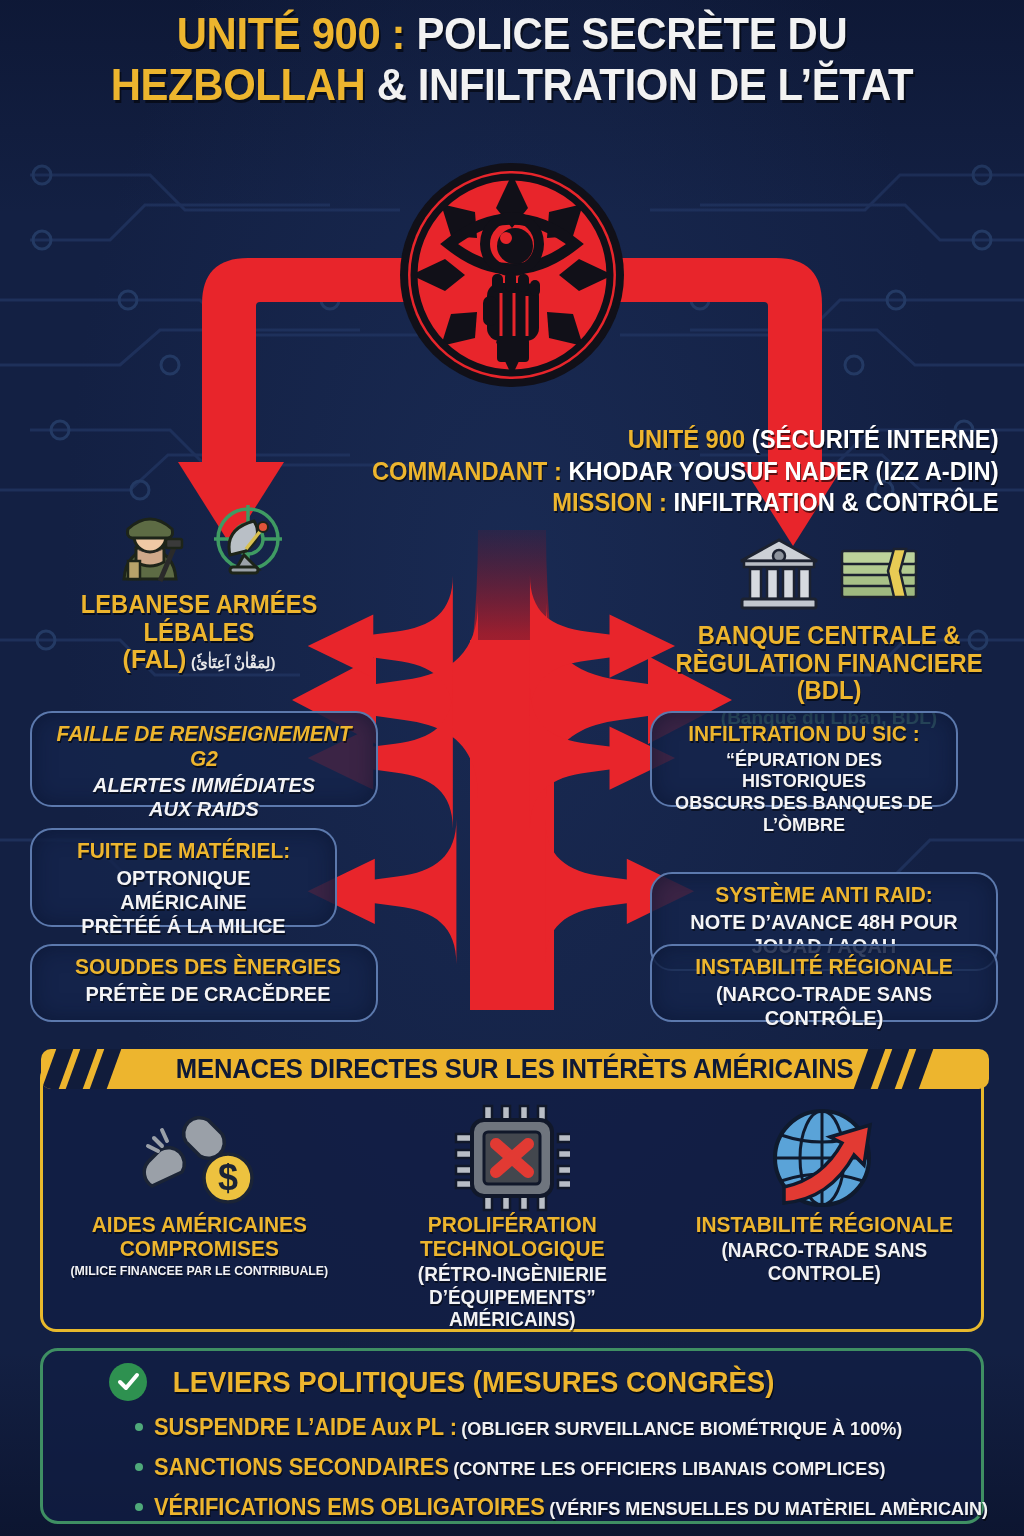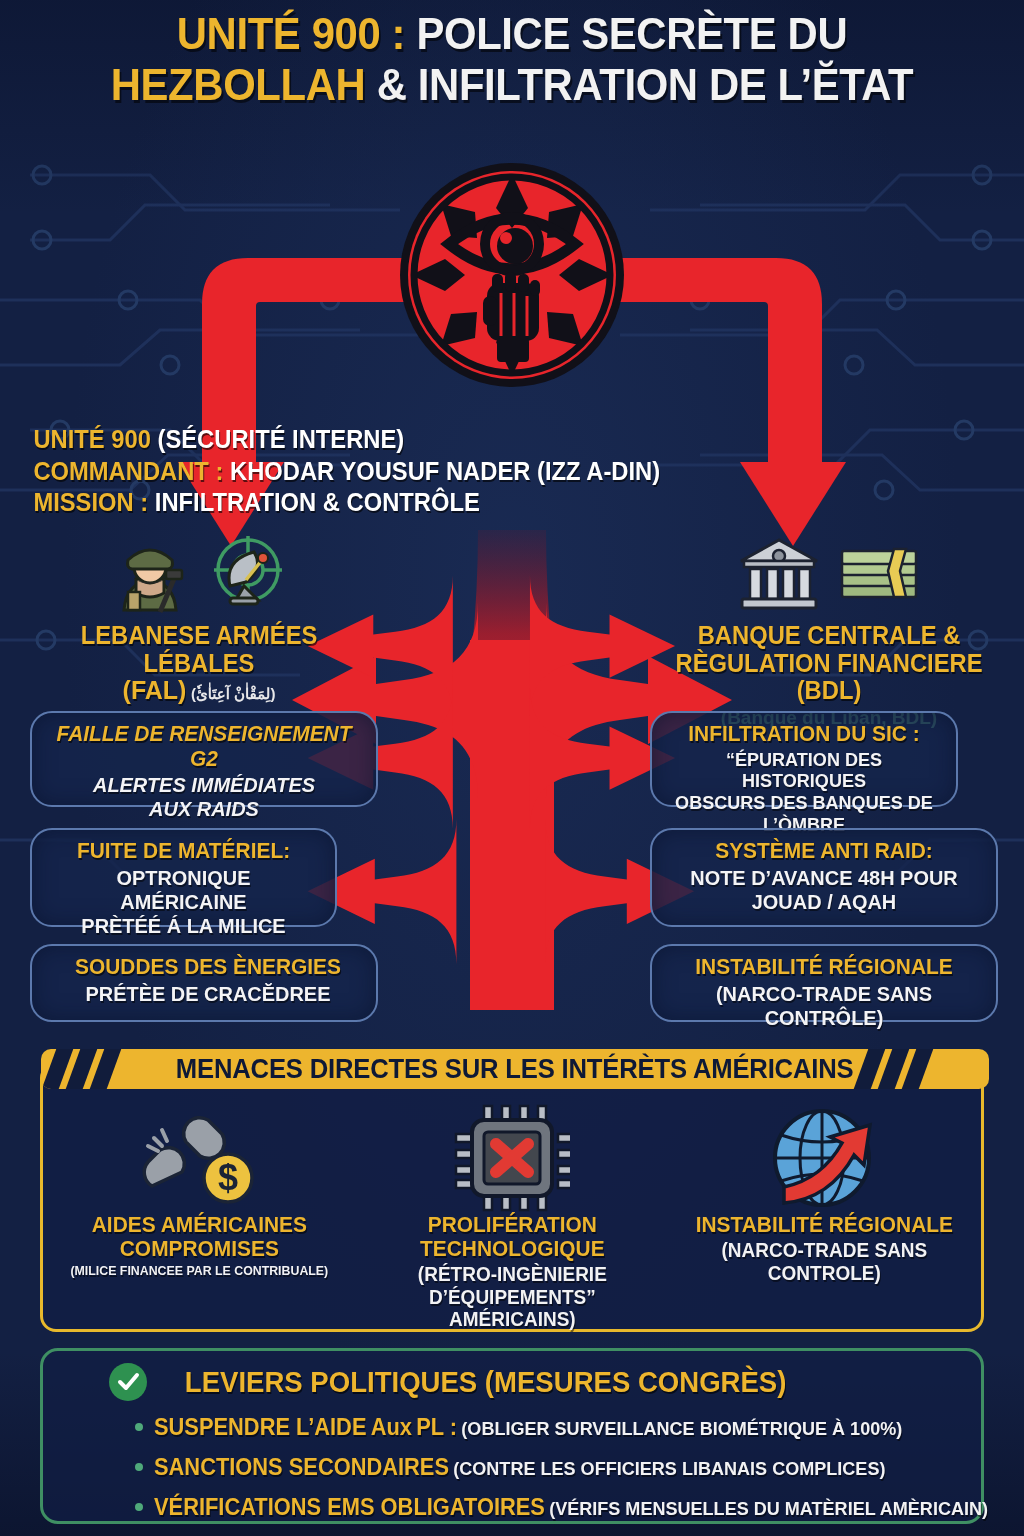--- a/index.html
+++ b/index.html
@@ -36,30 +36,30 @@
   }
   .gold { color:#edb52e; }
 
   
   #emblem-wrap { position:absolute; left:50%; top:160px; transform:translateX(-50%); z-index:4; }
 
   
   #arrows { position:absolute; left:0; top:0; width:1024px; height:1050px; z-index:3; }
 
   
-  #unit-info { position:absolute; left:0; top:424px; width:1024px; text-align:left; z-index:5;padding-left:8px; }
+  #unit-info { position:absolute; left:0; top:424px; width:1024px; text-align:right; z-index:5;padding-left:8px; }
   #unit-info div {
     font-weight:bold; font-size:25px; line-height:1.26;
     color:#fff; text-shadow:1px 2px 0 rgba(0,0,0,.6);
     transform:scaleX(.95);
   }
 
   
   .branch-head { position:absolute; z-index:5; text-align:center; }
-  #branch-left  { left:14px;  top:530px; width:370px; }
+  #branch-left  { left:14px;  top:499px; width:370px; }
   #branch-right { right:10px; top:530px; width:370px; }
   .branch-icons { height:92px; display:flex; align-items:center; justify-content:center; gap:14px; }
   .branch-title {
     font-weight:bold; font-size:25px; line-height:1.1; color:#edb52e;
     text-shadow:1px 2px 0 rgba(0,0,0,.6); transform:scaleX(.95);
   }
   .branch-sub-ar { font-size:15px; color:#e8e8ea; font-weight:bold; }
   .branch-sub {
     font-size:19px; color:#86efac; font-weight:bold; margin-top:2px;
   }
@@ -82,21 +82,21 @@
   .card-body {
     font-weight:bold; font-size:21px; color:#f4f4f6; line-height:1.14;
     text-shadow:1px 2px 0 rgba(0,0,0,.5); transform:scaleX(.95); margin-top:2px;
   }
   .card-body.small { font-size:19px; }
 
   #card-l0 { left:30px; top:711px;  width:348px; height:96px;font-style:italic; }
   #card-l1 { left:30px; top:828px;  width:307px; height:99px; }
   #card-l2 { left:30px; top:944px;  width:348px; height:78px;padding-left:20px; }
   #card-r0 { left:650px; top:711px; width:308px; height:96px; }
-  #card-r1 { left:650px; top:828px; width:348px; height:99px; }
+  #card-r1 { left:650px; top:872px; width:348px; height:99px; }
   #card-r2 { left:650px; top:944px; width:348px; height:78px; }
 
   
   #threats {
     position:absolute; left:40px; top:1062px; width:944px; height:270px; z-index:5;
     border:3px solid #e8b92c; border-radius:16px;
     background:rgba(17,30,68,.75);
   }
   #threat-banner {
     position:absolute; left:-2px; top:-16px; width:948px; height:40px;
@@ -128,21 +128,21 @@
   }
   .threat-sub.tiny { font-size:13px; margin-top:3px; }
 
   
   #levers {
     position:absolute; left:40px; top:1348px; width:944px; height:176px; z-index:5;
     border:3px solid #3f8f63; border-radius:18px;
     background:rgba(17,30,68,.7);
     padding:12px 20px 0 20px;
   }
-  #levers-head { display:flex; align-items:center; gap:22px; padding-left:46px; }
+  #levers-head { display:flex; align-items:center; gap:10px; padding-left:46px; }
   #check-icon {
     width:38px; height:38px; border-radius:50%; background:#2e9150;
     display:flex; align-items:center; justify-content:center; flex:0 0 auto;
   }
   #levers-title {
     font-weight:bold; font-size:29px; color:#edb52e;
     text-shadow:1px 2px 0 rgba(0,0,0,.6); transform:scaleX(.95);
   }
   .lever { display:flex; align-items:baseline; gap:11px; margin-top:13px; padding-left:72px; }
   .bullet { width:8px; height:8px; border-radius:50%; background:#4fa97a; flex:0 0 auto; transform:translateY(-4px); }

